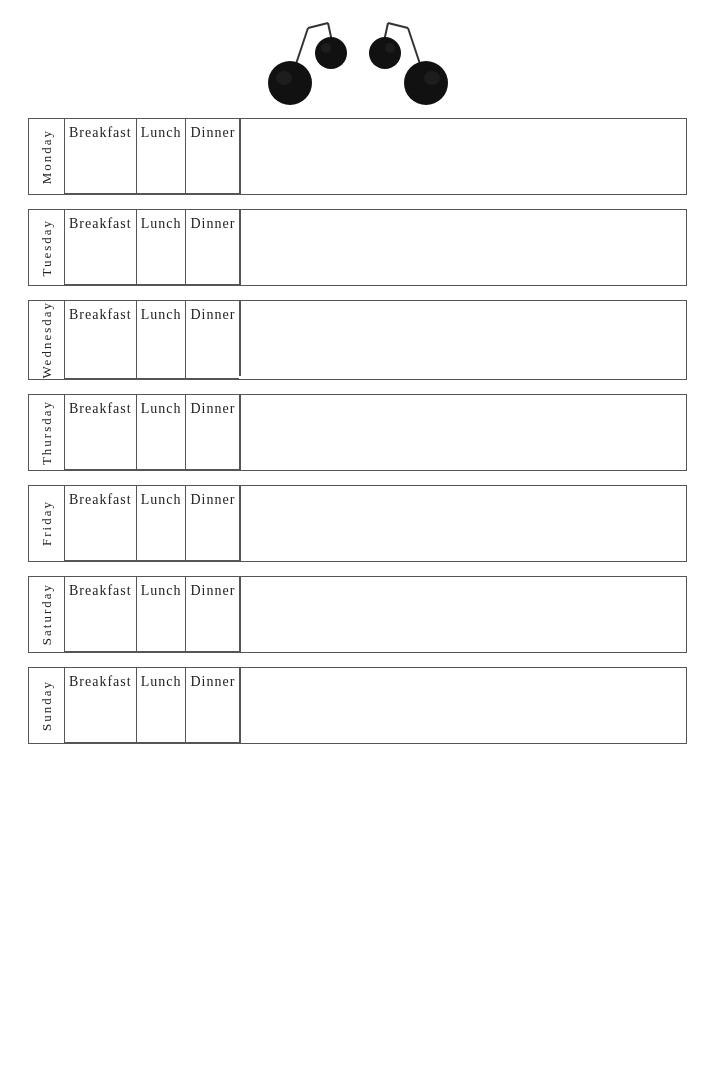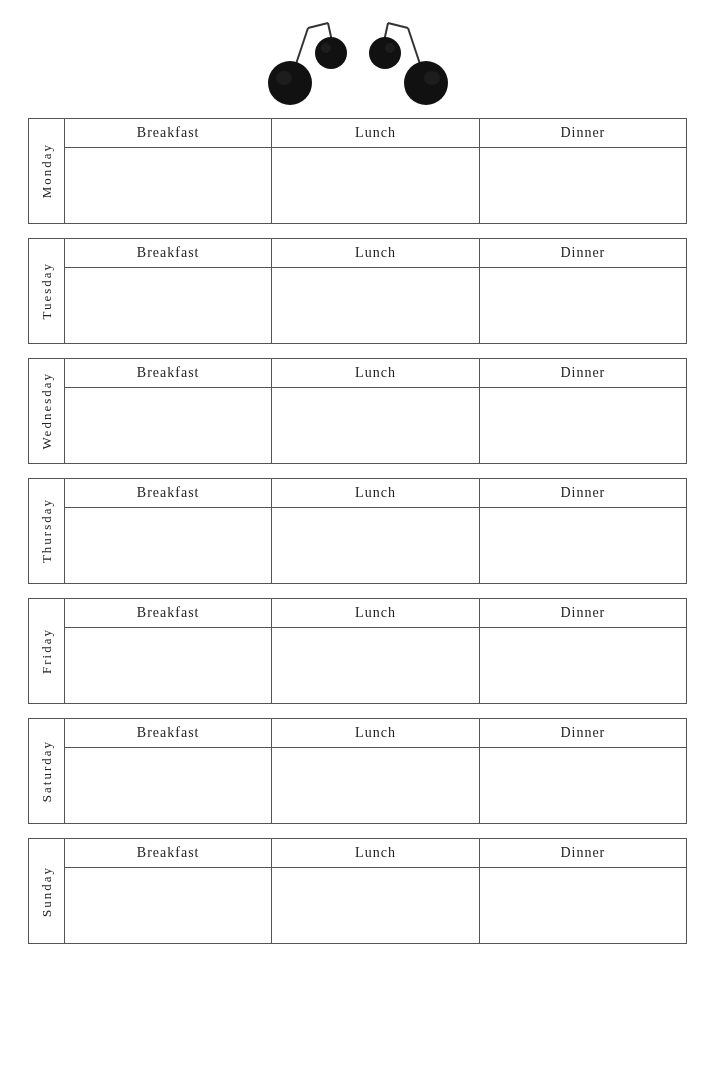--- a/index.html
+++ b/index.html
@@ -68,21 +68,21 @@
       color: #222;
       writing-mode: vertical-rl;
       transform: rotate(180deg);
       letter-spacing: 2px;
       text-transform: none;
     }
 
     .day-grid {
       flex: 1;
       display: flex;
-      flex-direction: column;
+      flex-direction: row;
     }
 
     .header-row {
       display: flex;
       border-bottom: 1.5px solid #555;
     }
 
     .header-cell {
       flex: 1;
       text-align: center;

